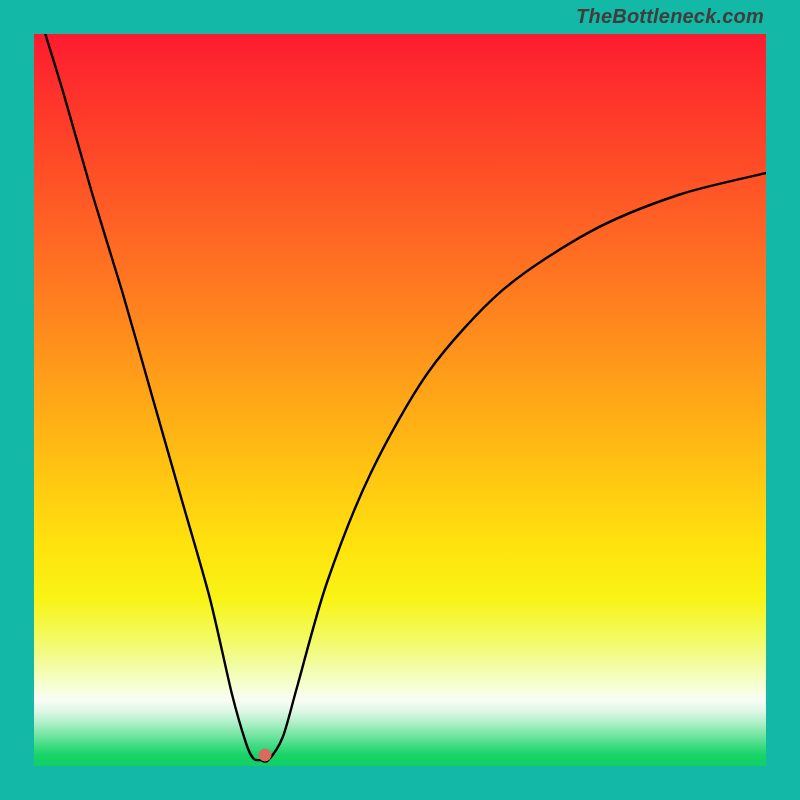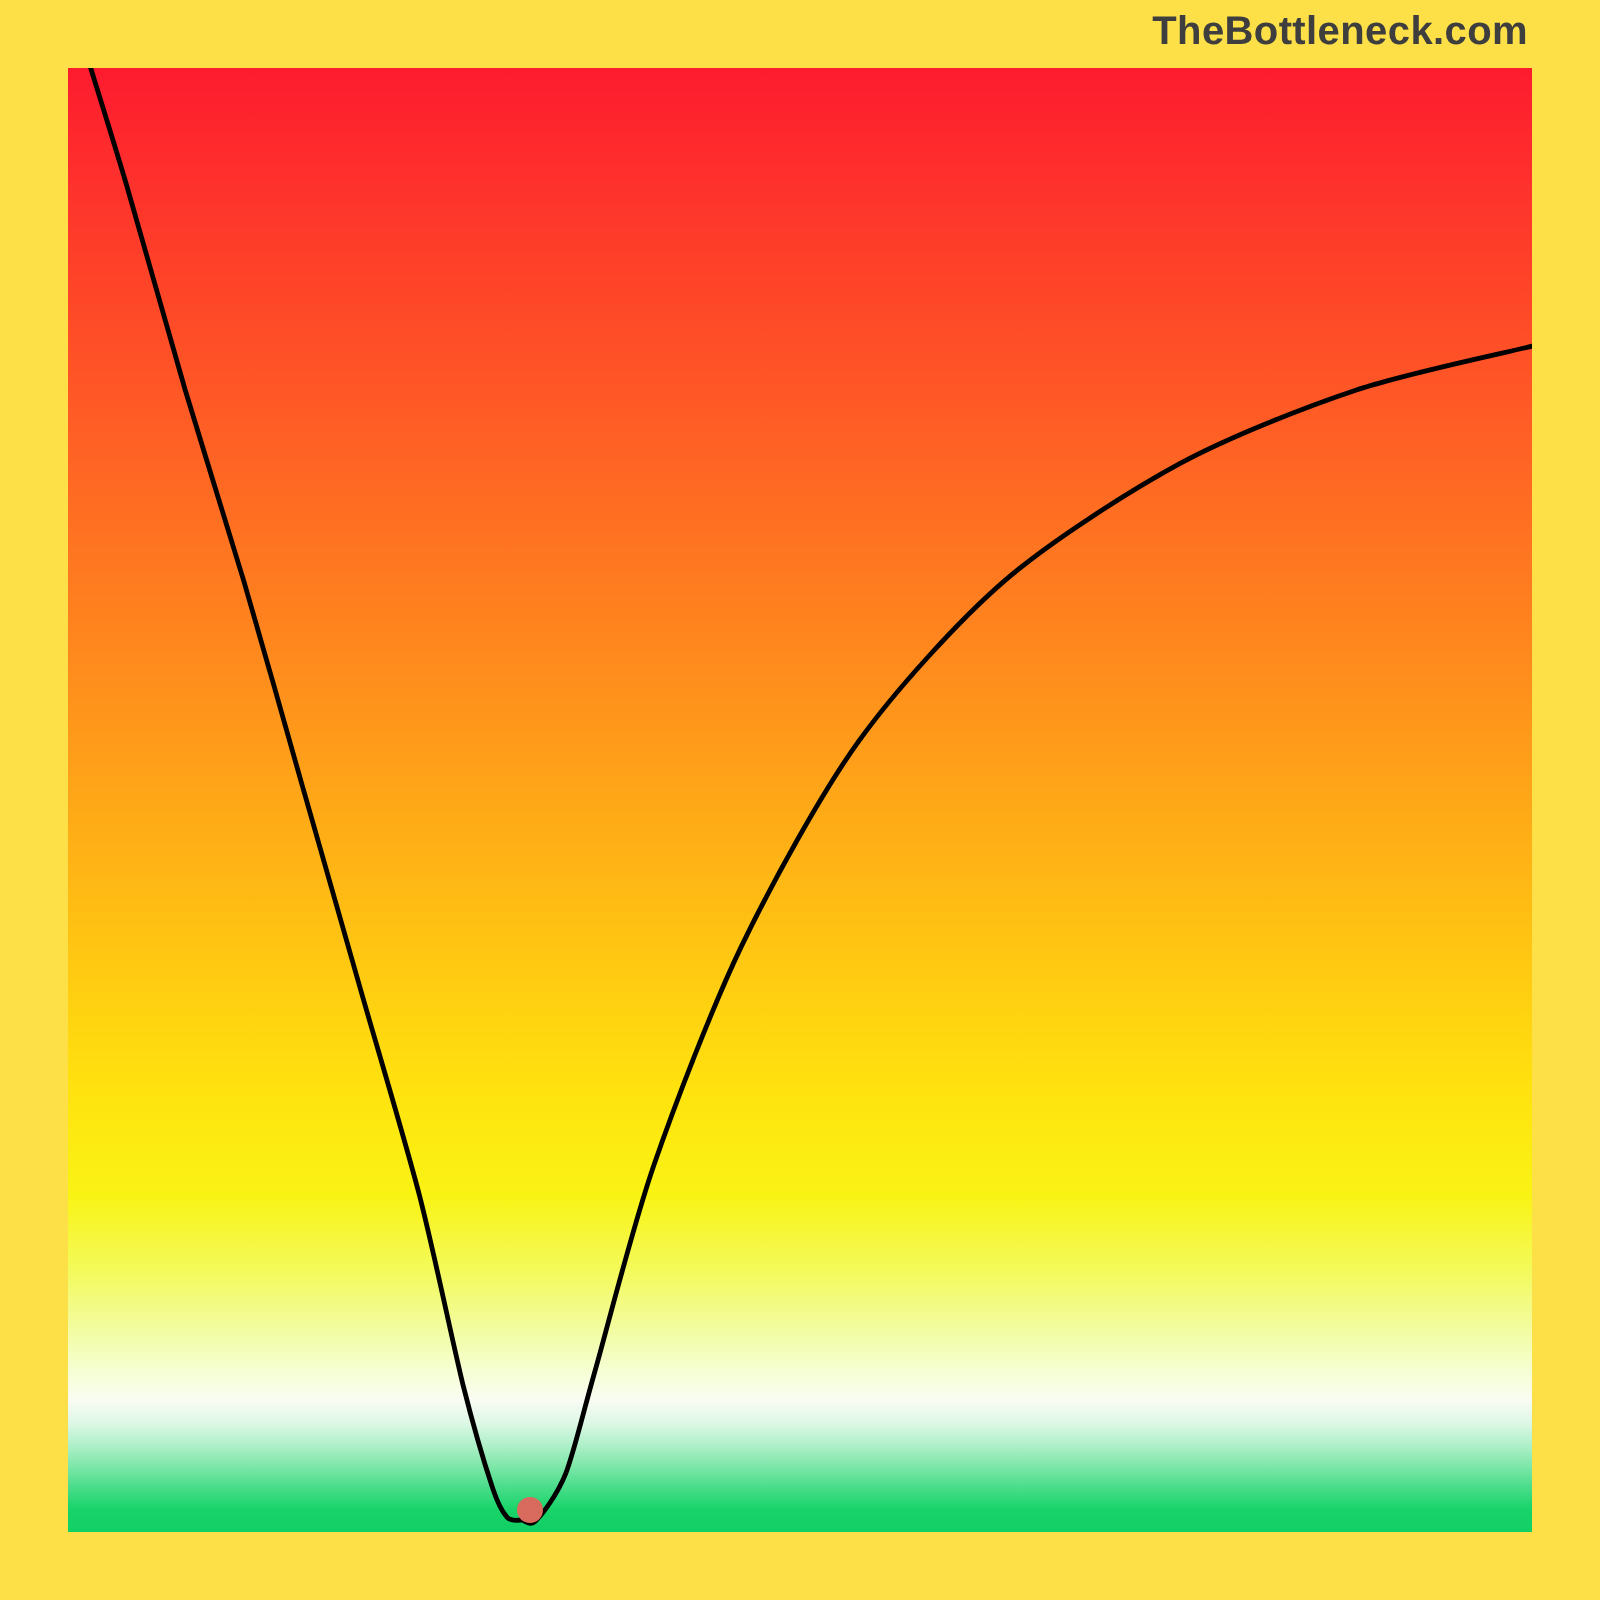--- a/index.html
+++ b/index.html
@@ -8,21 +8,22 @@
     width: 800px;
     height: 800px;
     overflow: hidden;
     background: #000;
     font-family: Arial, Helvetica, sans-serif;
   }
   .stage {
     position: relative;
     width: 800px;
     height: 800px;
-    background: #fde047;
+    background: #14b8a6;
+    font-style: italic;
   }
   .plot-area {
     position: absolute;
     left: 34px;
     top: 34px;
     width: 732px;
     height: 732px;
     overflow: hidden;
   }
   

